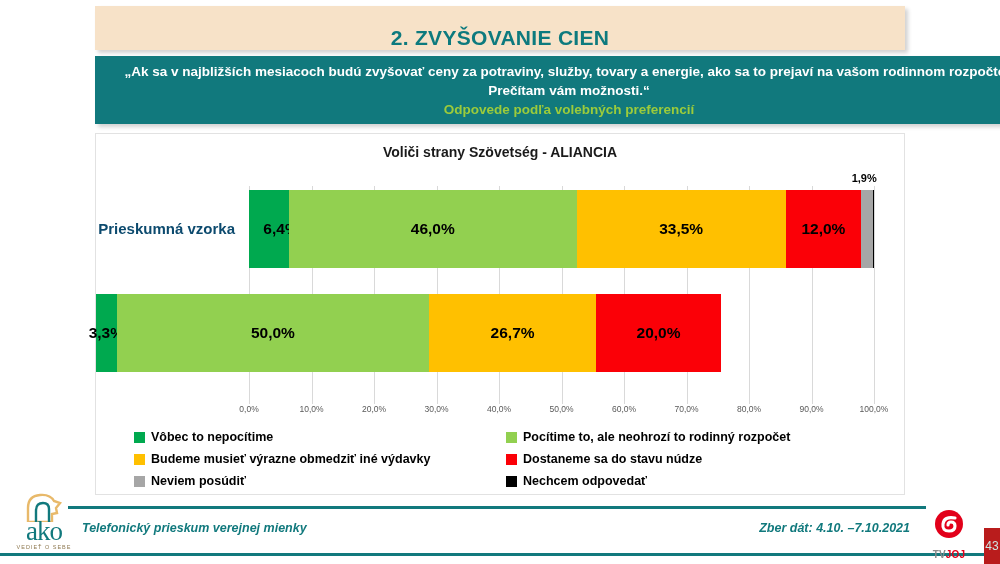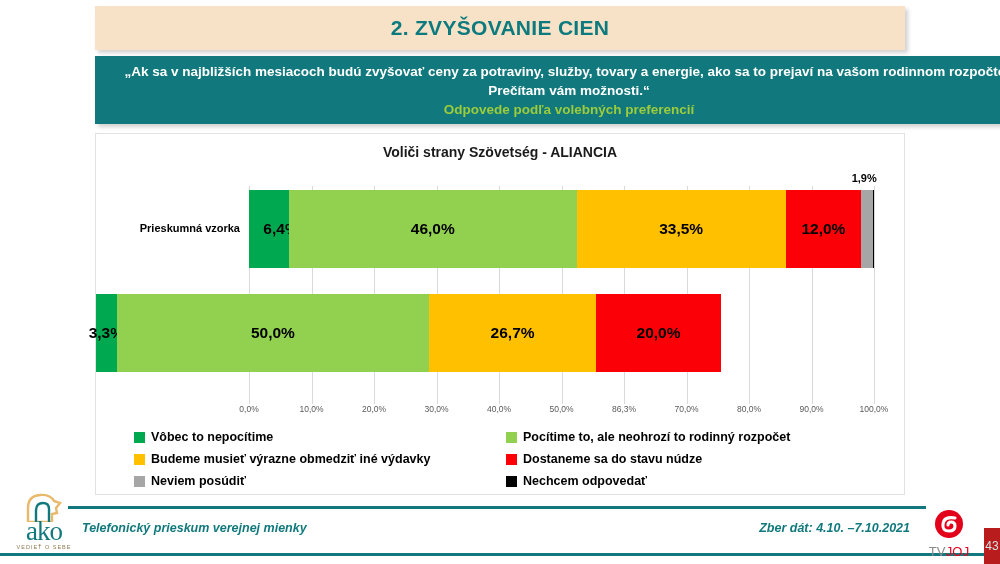--- a/index.html
+++ b/index.html
@@ -15,21 +15,21 @@
 
   
   .title-banner {
     position: absolute;
     left: 95px;
     top: 6px;
     width: 810px;
     height: 44px;
     background: #f7e2c8;
     display: flex;
-    align-items: center;
+    align-items: flex-end;
     justify-content: center;
     box-shadow: 3px 3px 4px rgba(0,0,0,0.18);
   }
   .title-banner .title-text {
     color: #0d7a7e;
     font-size: 21px;
     font-weight: bold;
     letter-spacing: 0.3px;
   }
 
@@ -111,25 +111,25 @@
     width: 810px;
     height: 78px;
     display: flex;
     align-items: center;
   }
   .row-1 { top: 22px; }
   .row-2 { top: 126px; }
 
   .row-label {
     width: 153px;
-    padding-right: 9px;
+    padding-right: 14px;
     text-align: right;
-    font-size: 11px;
-    font-weight: bold;
-    color: #000000;
+    font-size: 15px;
+    font-weight: bold;
+    color: #0c4a6e;
     line-height: 1.25;
   }
 
   .bar {
     position: relative;
     height: 78px;
     display: flex;
     width: 625px;
   }
   .seg {
@@ -270,23 +270,23 @@
   
   .joj-logo {
     position: absolute;
     left: 926px;
     top: 509px;
     width: 46px;
     height: 44px;
     text-align: center;
   }
   .joj-word {
-    font-size: 13px;
-    font-weight: normal;
-    margin-top: 1px;
+    font-size: 10px;
+    font-weight: bold;
+    margin-top: 6px;
     letter-spacing: 0.2px;
   }
   .joj-tv { color: #8a8a8a; }
   .joj-jo { color: #e2001a; }
 
   
   .page-badge {
     position: absolute;
     right: 0;
     top: 528px;
@@ -370,21 +370,21 @@
     </div>
   </div>
 
   <div class="axis" id="axis">
       <div class="tick" style="left: 0%;">0,0%</div>
       <div class="tick" style="left: 10%;">10,0%</div>
       <div class="tick" style="left: 20%;">20,0%</div>
       <div class="tick" style="left: 30%;">30,0%</div>
       <div class="tick" style="left: 40%;">40,0%</div>
       <div class="tick" style="left: 50%;">50,0%</div>
-      <div class="tick" style="left: 60%;">86,3%</div>
+      <div class="tick" style="left: 60%;">60,0%</div>
       <div class="tick" style="left: 70%;">70,0%</div>
       <div class="tick" style="left: 80%;">80,0%</div>
       <div class="tick" style="left: 90%;">90,0%</div>
       <div class="tick" style="left: 100%; text-align: center;">100,0%</div>
     </div>
 
   <div class="legend" id="legend">
       <div class="legend-item">
         <span class="legend-swatch" style="background: rgb(0, 169, 79);"></span>
         <span class="legend-label">Vôbec to nepocítime</span>

